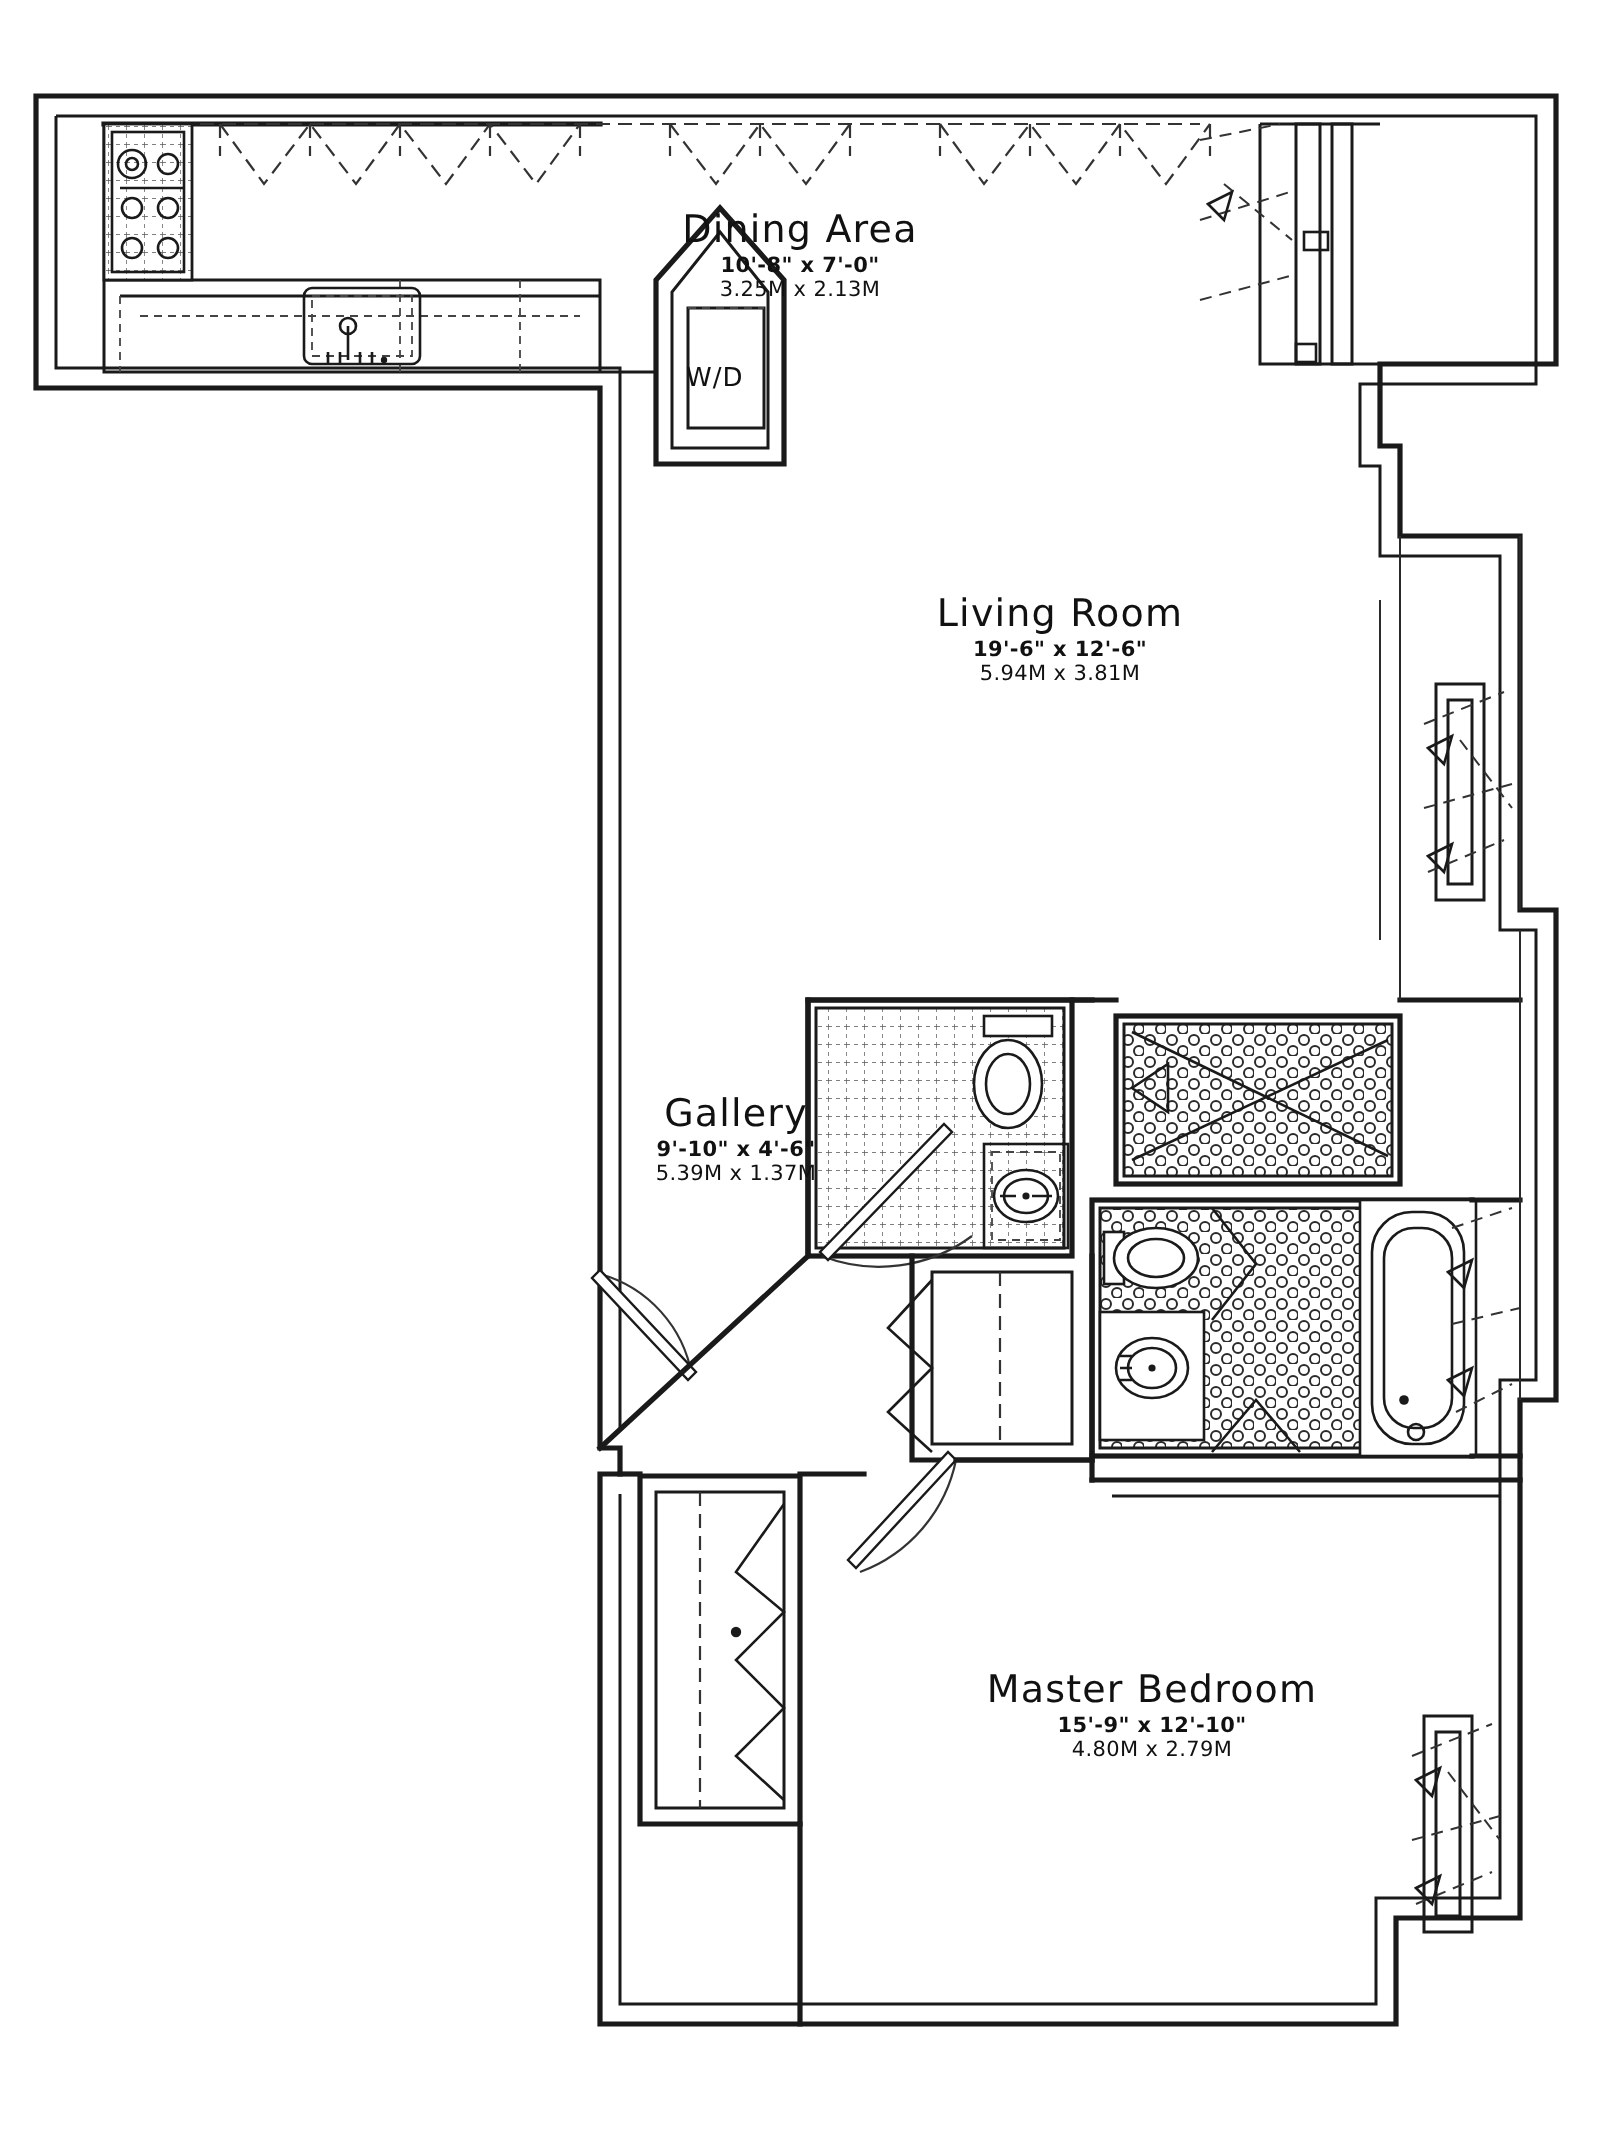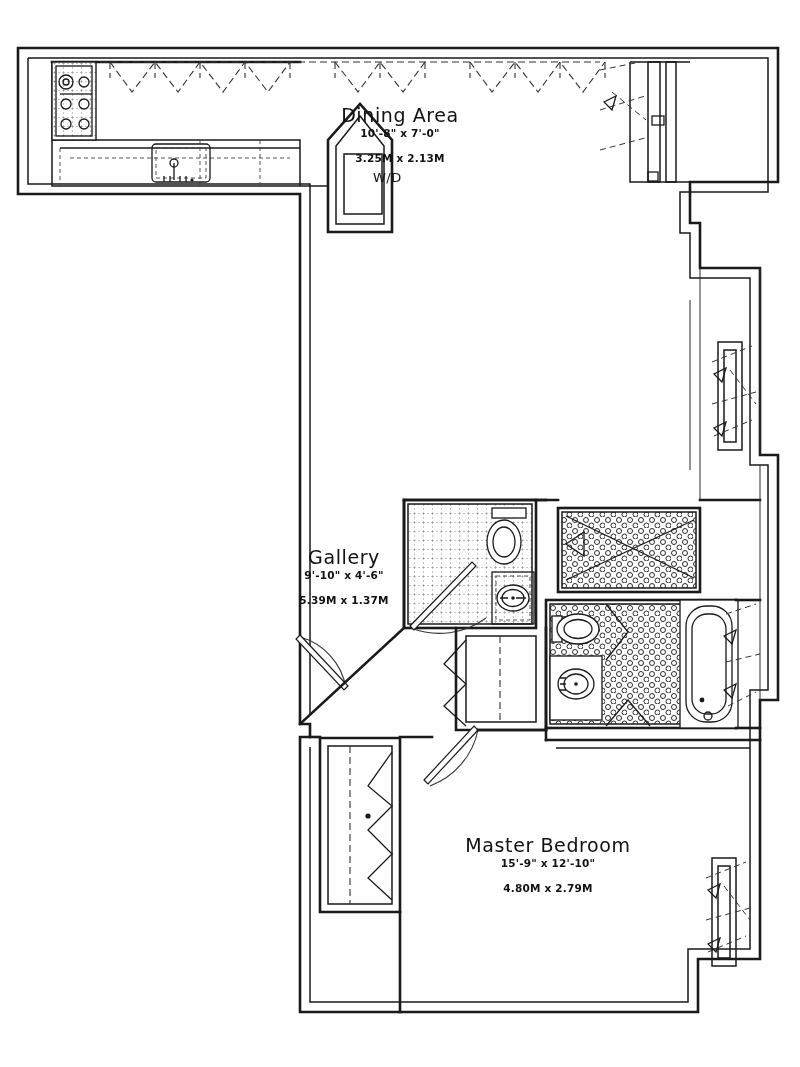--- a/index.html
+++ b/index.html
@@ -18,21 +18,21 @@
   .swing{fill:none;stroke:#333;stroke-width:1.1;}
   .leaf{fill:#fff;stroke:#1a1a1a;stroke-width:1.2;}
   .hatchbox{stroke:#1a1a1a;stroke-width:1.4;}
   .radline{fill:none;stroke:#333;stroke-width:1;stroke-dasharray:6 4;}
 
   .room-label{position:absolute;text-align:center;color:#111;
               font-family:"DejaVu Sans", sans-serif;line-height:1.0;
               white-space:nowrap;}
   .room-name{font-size:19px;letter-spacing:0.6px;font-weight:400;}
   .room-dim{font-size:10.5px;letter-spacing:0.2px;margin-top:3px;font-weight:700;}
-  .room-dim2{font-size:10.5px;letter-spacing:0.2px;margin-top:14px;font-weight:700;}
+  .room-dim2{font-size:10.5px;letter-spacing:0.2px;margin-top:1px;font-weight:400;}
   .tag-label{position:absolute;color:#111;font-family:"DejaVu Sans", sans-serif;
              font-size:13px;letter-spacing:0.5px;white-space:nowrap;}
 </style>
 </head>
 <body>
 
 <div id="plan-root">
 
 <svg id="floorplan" viewBox="0 0 800 1067" xmlns="http://www.w3.org/2000/svg">
 
@@ -313,28 +313,33 @@
   </g>
 
 </svg>
 
   <div class="room-label" style="left:0;top:106px;width:800px;">
     <div class="room-name">Dining Area</div>
     <div class="room-dim">10'-8" x 7'-0"</div>
     <div class="room-dim2">3.25M x 2.13M</div>
   </div>
 
-
-  <div class="room-label" style="left:254px;top:548px;width:180px;">
+  <div class="room-label" style="left:330px;top:298px;width:400px;">
+    <div class="room-name">Living Room</div>
+    <div class="room-dim">19'-6" x 12'-6"</div>
+    <div class="room-dim2">5.94M x 3.81M</div>
+  </div>
+
+  <div class="room-label" style="left:278px;top:548px;width:180px;">
     <div class="room-name">Gallery</div>
     <div class="room-dim">9'-10" x 4'-6"</div>
     <div class="room-dim2">5.39M x 1.37M</div>
   </div>
 
-  <div class="room-label" style="left:408px;top:836px;width:280px;">
+  <div class="room-label" style="left:436px;top:836px;width:280px;">
     <div class="room-name">Master Bedroom</div>
     <div class="room-dim">15'-9" x 12'-10"</div>
     <div class="room-dim2">4.80M x 2.79M</div>
   </div>
 
-  <div class="tag-label" style="left:343px;top:170px;margin-left:30px;">W/D</div>
+  <div class="tag-label" style="left:343px;top:182px;">W/D</div>
 
 </div>
 
 </body></html>

